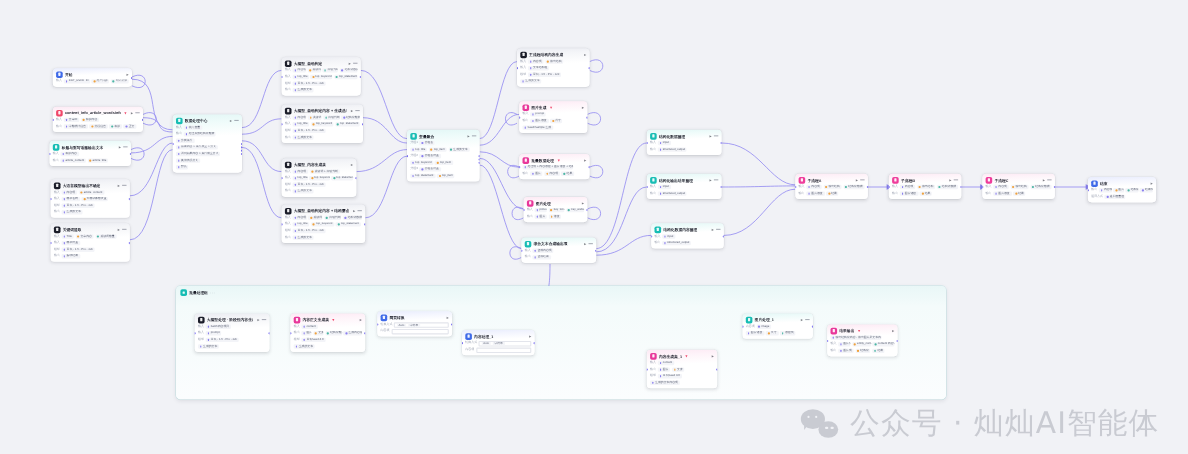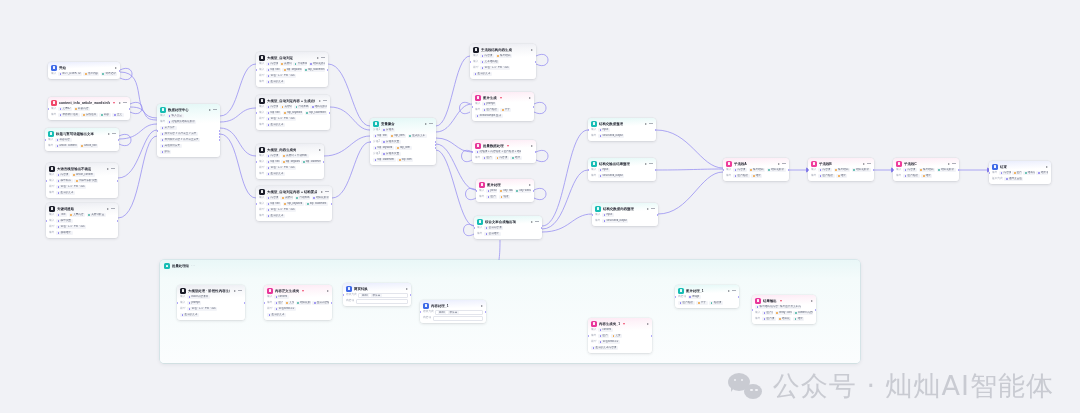--- a/index.html
+++ b/index.html
@@ -83,21 +83,21 @@
     background:linear-gradient(180deg,#e9f7f7 0%,#f4fbfb 18%,#fbfdfe 100%);
     box-shadow:0 1px 4px rgba(28,31,46,.10), 0 0 0 .5px rgba(23,189,180,.18);
   }
   .ghead { display:flex; align-items:center; gap:2px; padding:3px 0 0 4px; }
   .gtitle { font-size:3.4px; color:#1b1d29; font-weight:600; white-space:nowrap; }
   .gdots { font-size:3.4px; color:#a9aebd; letter-spacing:.4px; }
 
   
   #watermark {
     position:absolute; right:26px; bottom:14px; z-index:6;
-    display:flex; align-items:flex-end; gap:11px;
+    display:flex; align-items:flex-start; gap:11px;
     color:#c9cbd2; user-select:none;
   }
   #watermark .wm-text { font-size:27px; letter-spacing:1px; line-height:1; white-space:nowrap; font-family:"DejaVu Sans",sans-serif; }
   .wechat { position:relative; width:34px; height:26px; flex:none; }
   .wechat .b1, .wechat .b2 { position:absolute; background:#c9cbd2; border-radius:50%; }
   .wechat .b1 { width:22px; height:18px; left:0; top:0; }
   .wechat .b2 { width:18px; height:15px; right:0; bottom:0; }
   .wechat .t1, .wechat .t2 { position:absolute; width:0;height:0;border-style:solid; }
   .wechat .t1 { left:3px; bottom:7px; border-width:4px 3px 0 0; border-color:#c9cbd2 transparent transparent transparent; }
   .wechat .t2 { right:3px; top:13px; border-width:0 0 4px 3px; border-color:transparent transparent #c9cbd2 transparent; }

